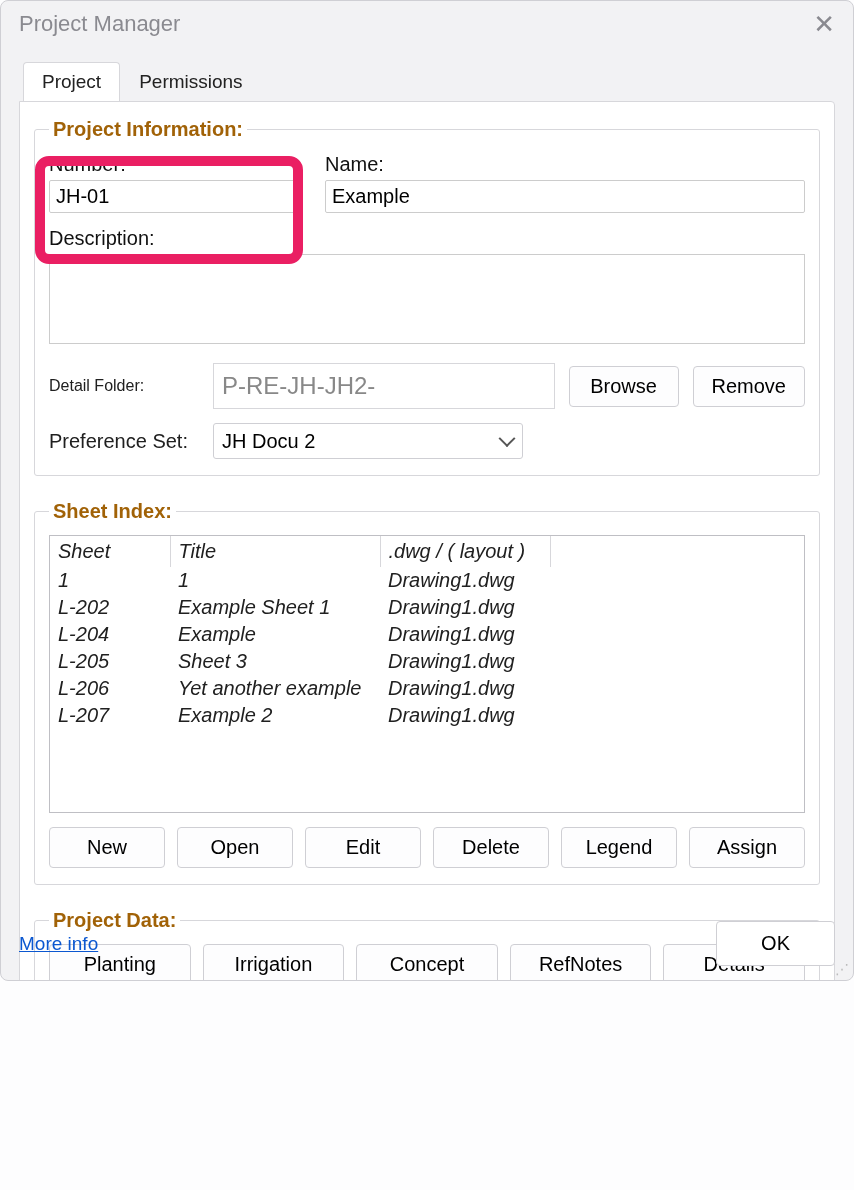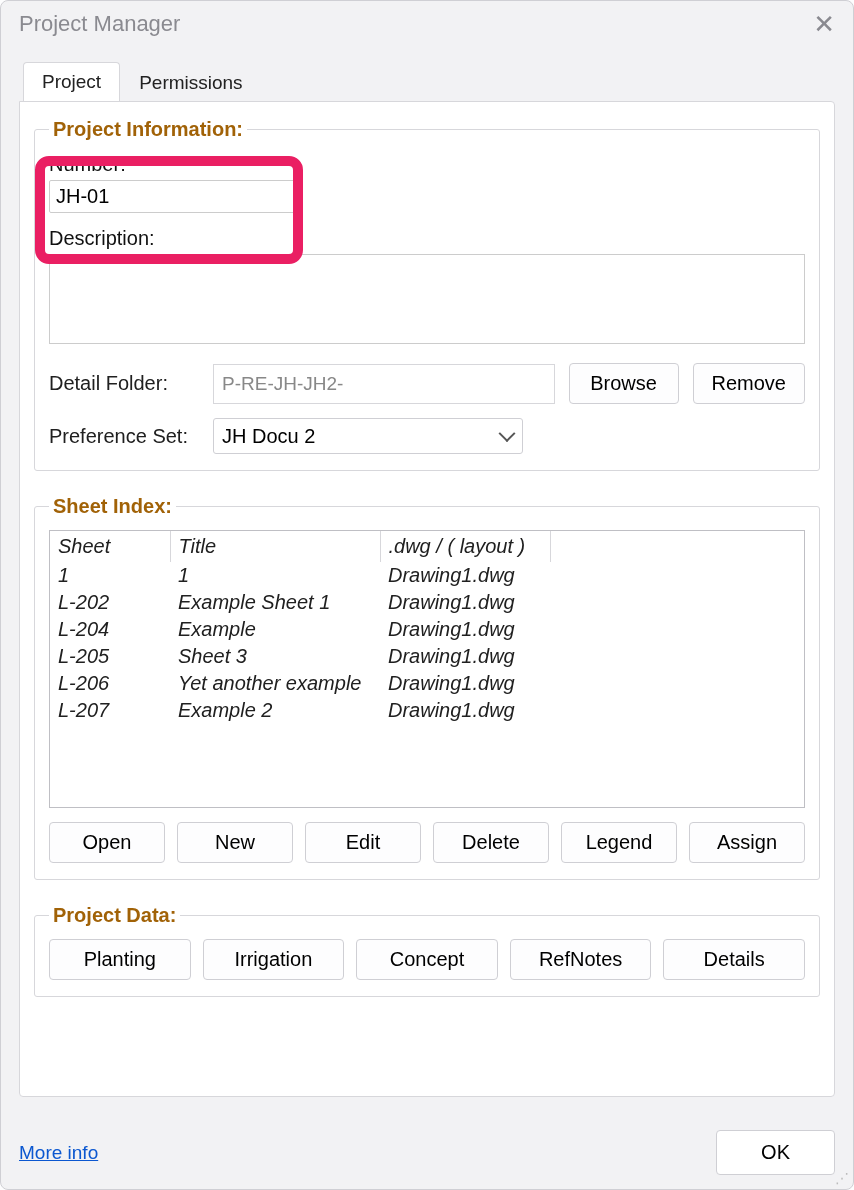--- a/index.html
+++ b/index.html
@@ -4,21 +4,21 @@
 <style>
   * { box-sizing: border-box; }
   html, body {
     margin: 0; padding: 0;
     font-family: "Segoe UI", Arial, sans-serif;
     font-size: 19px;
     background: #fdfdfe;
     color: #202020;
   }
   .window {
-    width: 854px; height: 1190px;
+    width: 854px; height: 981px;
     border: 1px solid #cfcfd4;
     border-radius: 8px;
     background: #f2f2f4;
     position: relative;
     overflow: hidden;
   }
   .titlebar {
     display: flex;
     justify-content: space-between;
     align-items: center;
@@ -29,21 +29,20 @@
     color: #8a8a90;
   }
   .close-x {
     font-size: 26px;
     color: #8a8a90;
     cursor: pointer;
     line-height: 1;
   }
   .tabs {
     display: flex;
-    align-items: flex-end;
     margin: 18px 0 0 22px;
   }
   .tab {
     padding: 8px 18px;
     font-size: 19px;
     color: #222;
     border: 1px solid transparent;
     border-bottom: none;
     cursor: pointer;
     position: relative;
@@ -104,25 +103,25 @@
     resize: none;
     font-size: 20px;
     padding: 4px 6px;
   }
   .df-row, .ps-row {
     display: flex;
     align-items: center;
     gap: 14px;
     margin-top: 14px;
   }
-  .df-row .lbl { width: 150px; font-size: 20px; }
+  .df-row .lbl { width: 150px; font-size: 16px; }
   .ps-row .lbl { width: 150px; font-size: 20px; }
   .df-input {
     flex: 1;
-    font-size: 19px;
+    font-size: 24px;
     padding: 8px 8px;
     border: 1px solid #d7d7db;
     color: #888;
     background: #fff;
   }
   .btn {
     font-size: 20px;
     padding: 8px 18px;
     border: 1px solid #cfcfd4;
     border-radius: 4px;
@@ -245,20 +244,24 @@
 
   <div class="panel">
 
     <fieldset class="group" style="position:relative;">
       <legend>Project Information:</legend>
 
       <div class="pi-row1">
         <div class="pi-numwrap">
           <div class="field-label">Number:</div>
           <input class="text-input" value="JH-01" style="">
+        </div>
+        <div class="pi-namewrap">
+          <div class="field-label">Name:</div>
+          <input class="text-input" value="Example" style="">
         </div>
       </div>
 
       <div class="desc-area">
         <div class="field-label">Description:</div>
         <textarea class="textarea" style=""></textarea>
       </div>
 
       <div class="df-row">
         <div class="lbl">Detail Folder:</div>
@@ -326,22 +329,22 @@
                 <td>L-207</td>
                 <td>Example 2</td>
                 <td>Drawing1.dwg</td>
                 <td></td>
               </tr>
             </tbody>
         </table>
       </div>
 
       <div class="btn-row">
+        <button class="btn">New</button>
         <button class="btn">Open</button>
-        <button class="btn">New</button>
         <button class="btn">Edit</button>
         <button class="btn">Delete</button>
         <button class="btn">Legend</button>
         <button class="btn">Assign</button>
       </div>
     </fieldset>
 
     <fieldset class="group" style="margin-bottom:0;">
       <legend>Project Data:</legend>
       <div class="pd-row">

